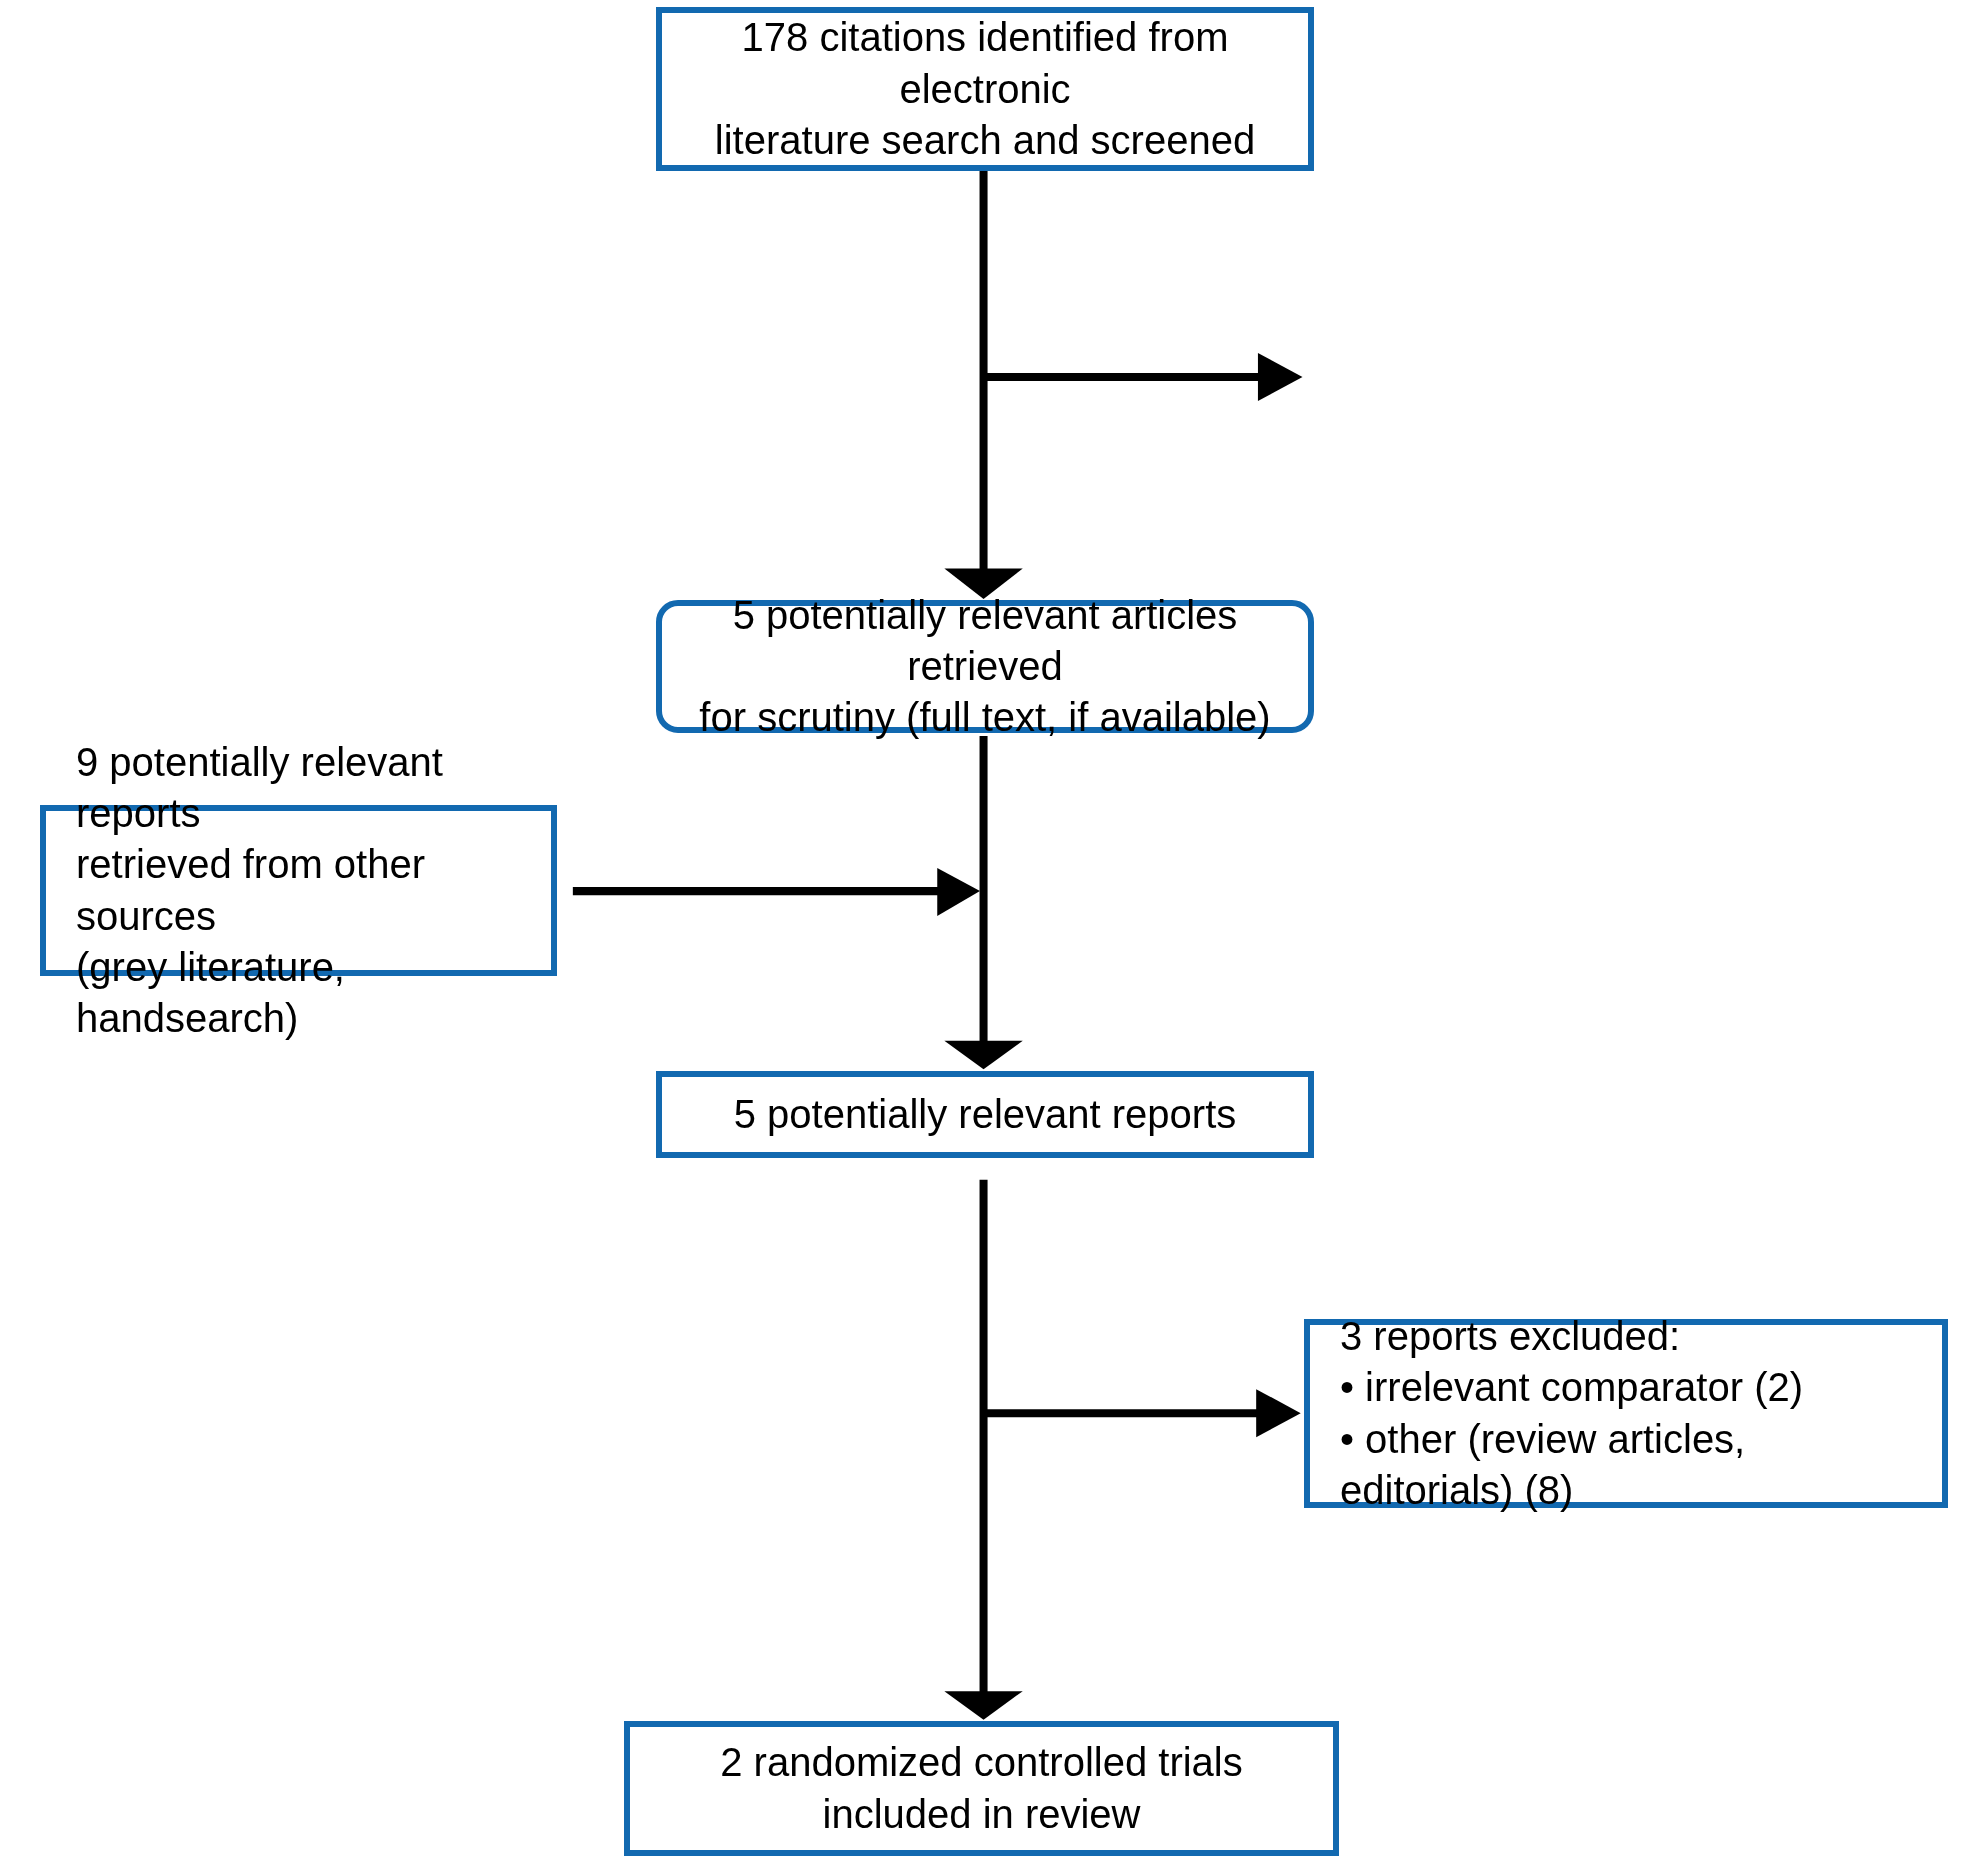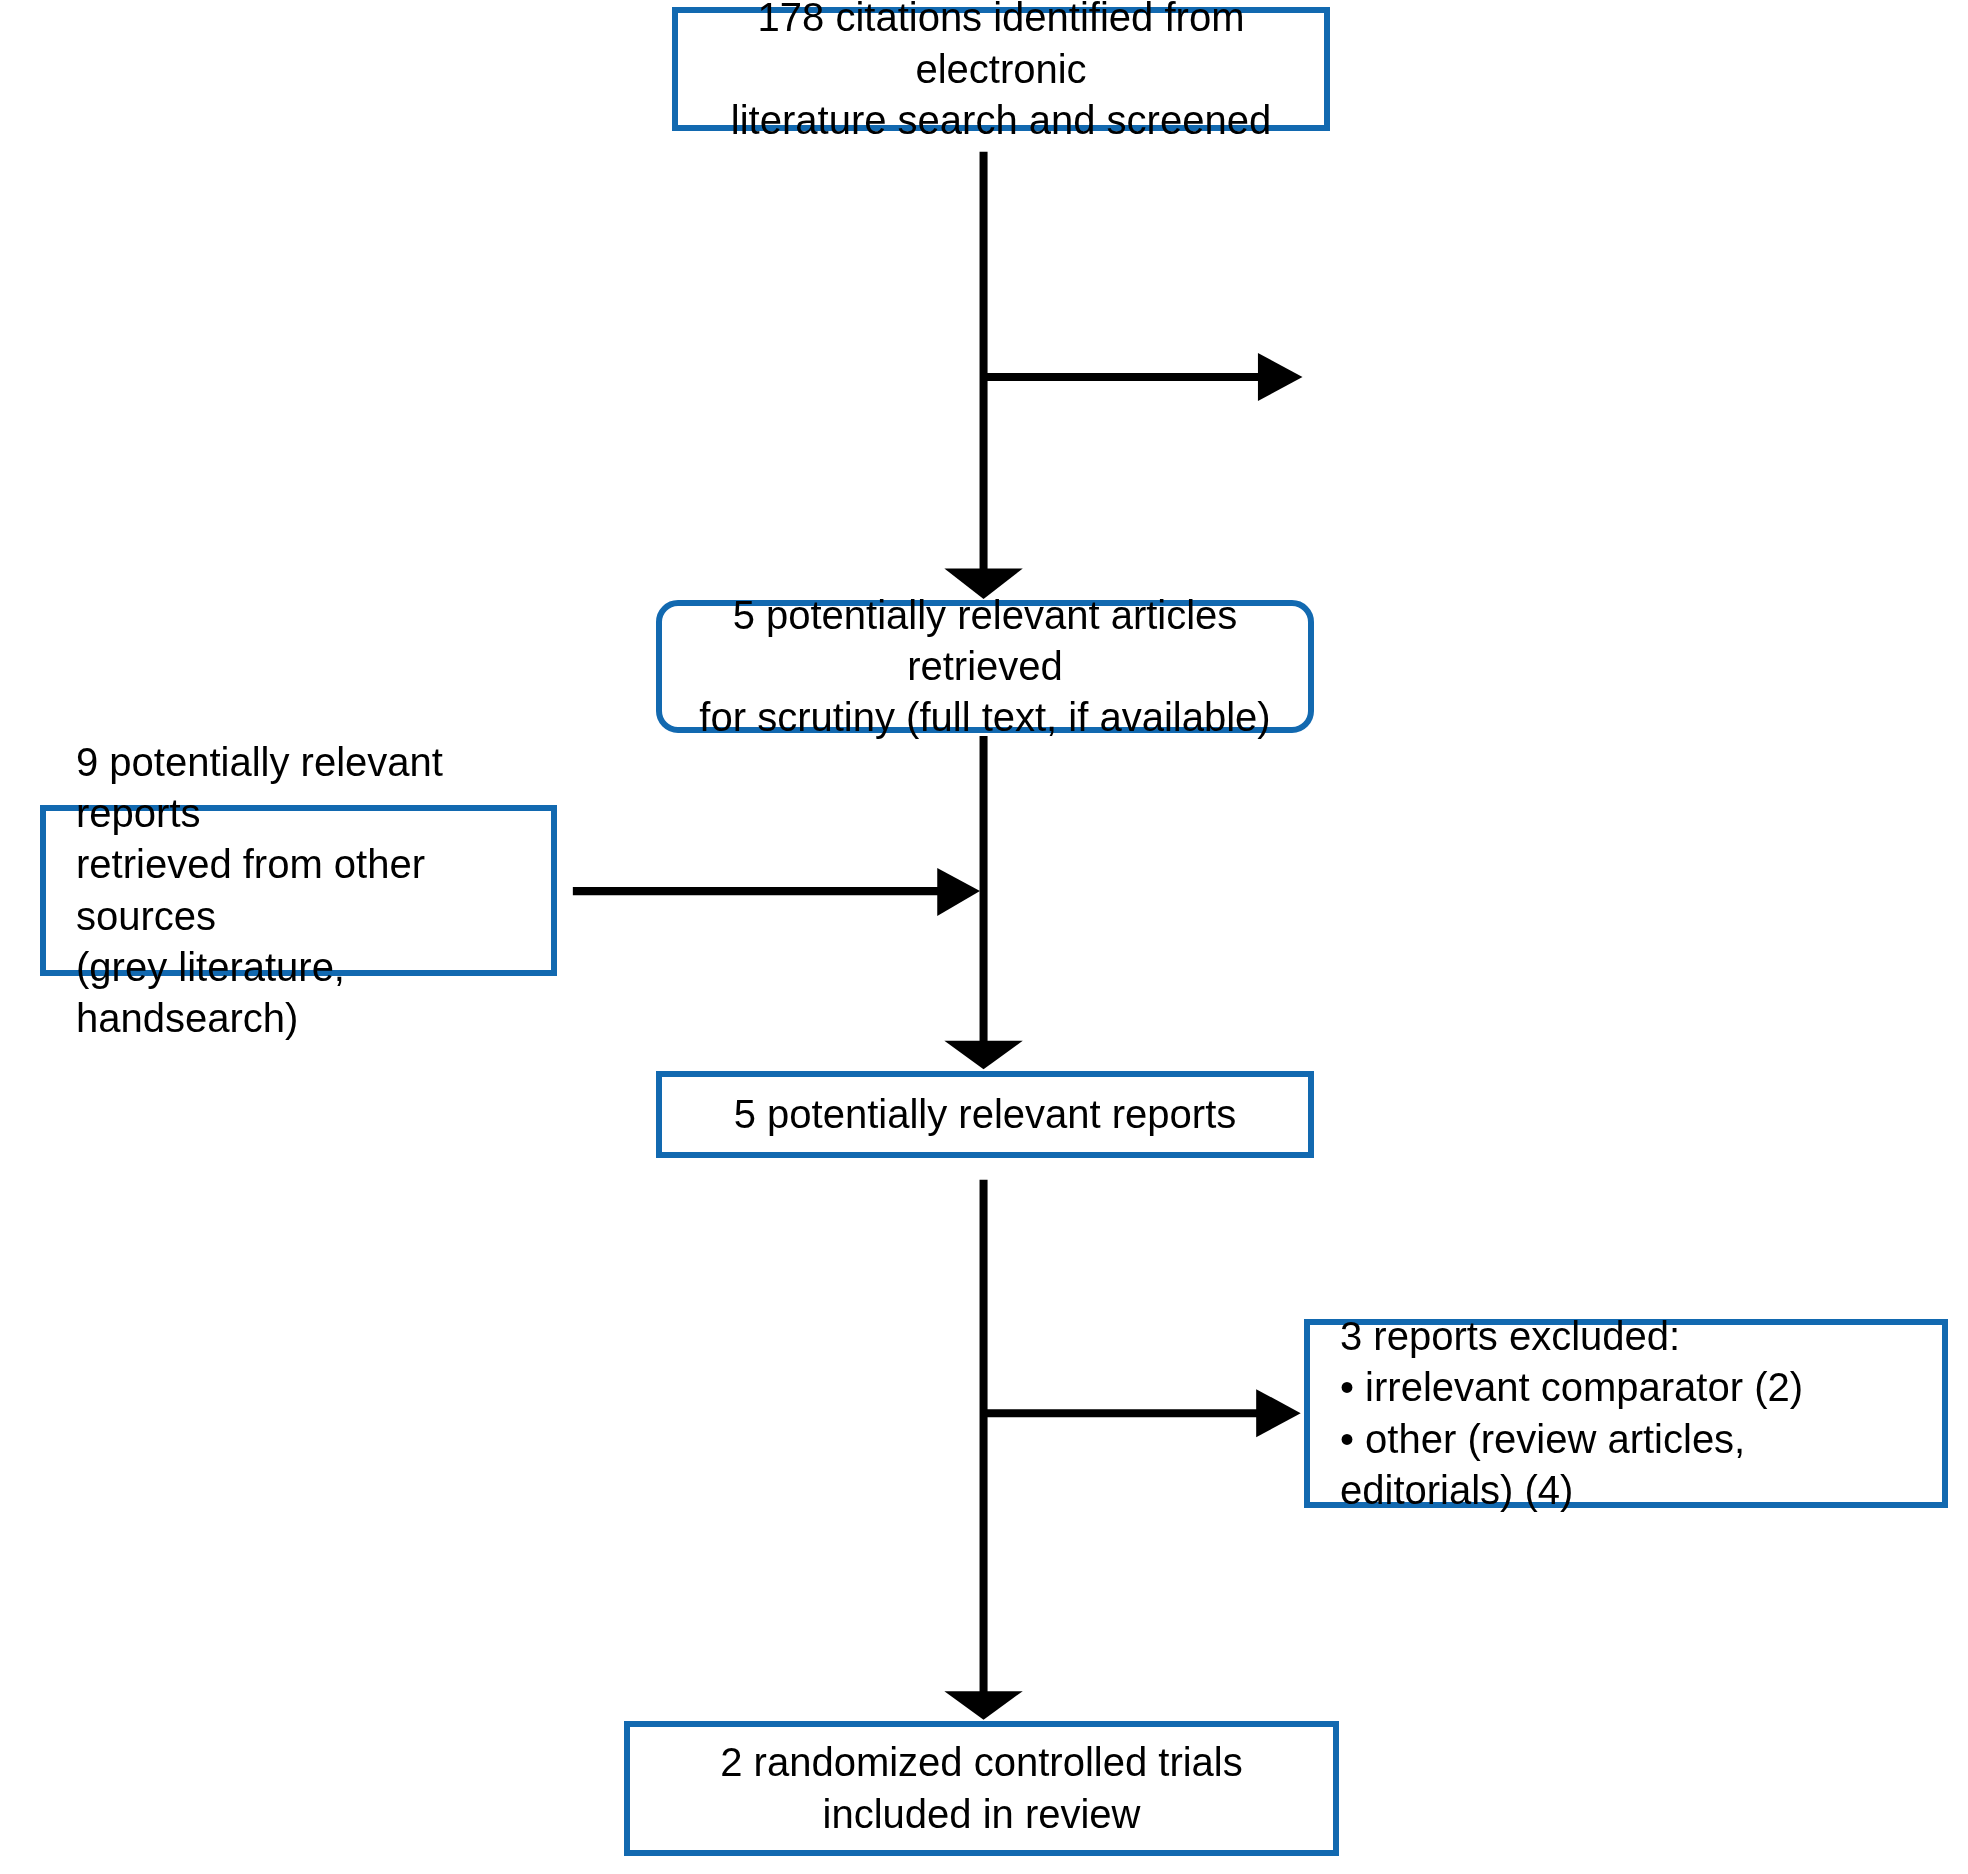--- a/index.html
+++ b/index.html
@@ -43,21 +43,21 @@
     text-align: center;
     white-space: pre-line;
     padding: 0 16px;
   }
   .node-text.left-align {
     text-align: left;
     width: 100%;
     padding: 0 30px;
   }
   
-  #node-identified   { left: 656px;  top: 7.1px;    width: 658px;  height: 124px; margin-left: 16px; }
+  #node-identified   { left: 656px;  top: 7.1px;    width: 658px;  height: 164px; }
   #node-excluded-cit { left: 1308px; top: 326px;  width: 640px;  height: 102px; }
   #node-retrieved    { left: 656px;  top: 600px;  width: 658px;  height: 133px; border-radius: 22px; }
   #node-other-src    { left: 40px;   top: 805px;  width: 517px;  height: 171px; }
   #node-reports      { left: 656px;  top: 1071px; width: 658px;  height: 87px; }
   #node-excluded-rep { left: 1304px; top: 1319px; width: 644px;  height: 189px; }
   #node-included     { left: 624px;  top: 1721px; width: 715px;  height: 135px; }
 </style>
 </head>
 <body>
 
@@ -118,21 +118,21 @@
 (grey literature, handsearch)</div>
   </div>
 
   <div class="node-box" id="node-reports">
     <div class="node-text">5 potentially relevant reports</div>
   </div>
 
   <div class="node-box" id="node-excluded-rep">
     <div class="node-text left-align">3 reports excluded:
 • irrelevant comparator (2)
-• other (review articles, editorials) (4)</div>
+• other (review articles, editorials) (8)</div>
   </div>
 
   <div class="node-box" id="node-included">
     <div class="node-text">2 randomized controlled trials
 included in review</div>
   </div>
 
 </div>
 
 

